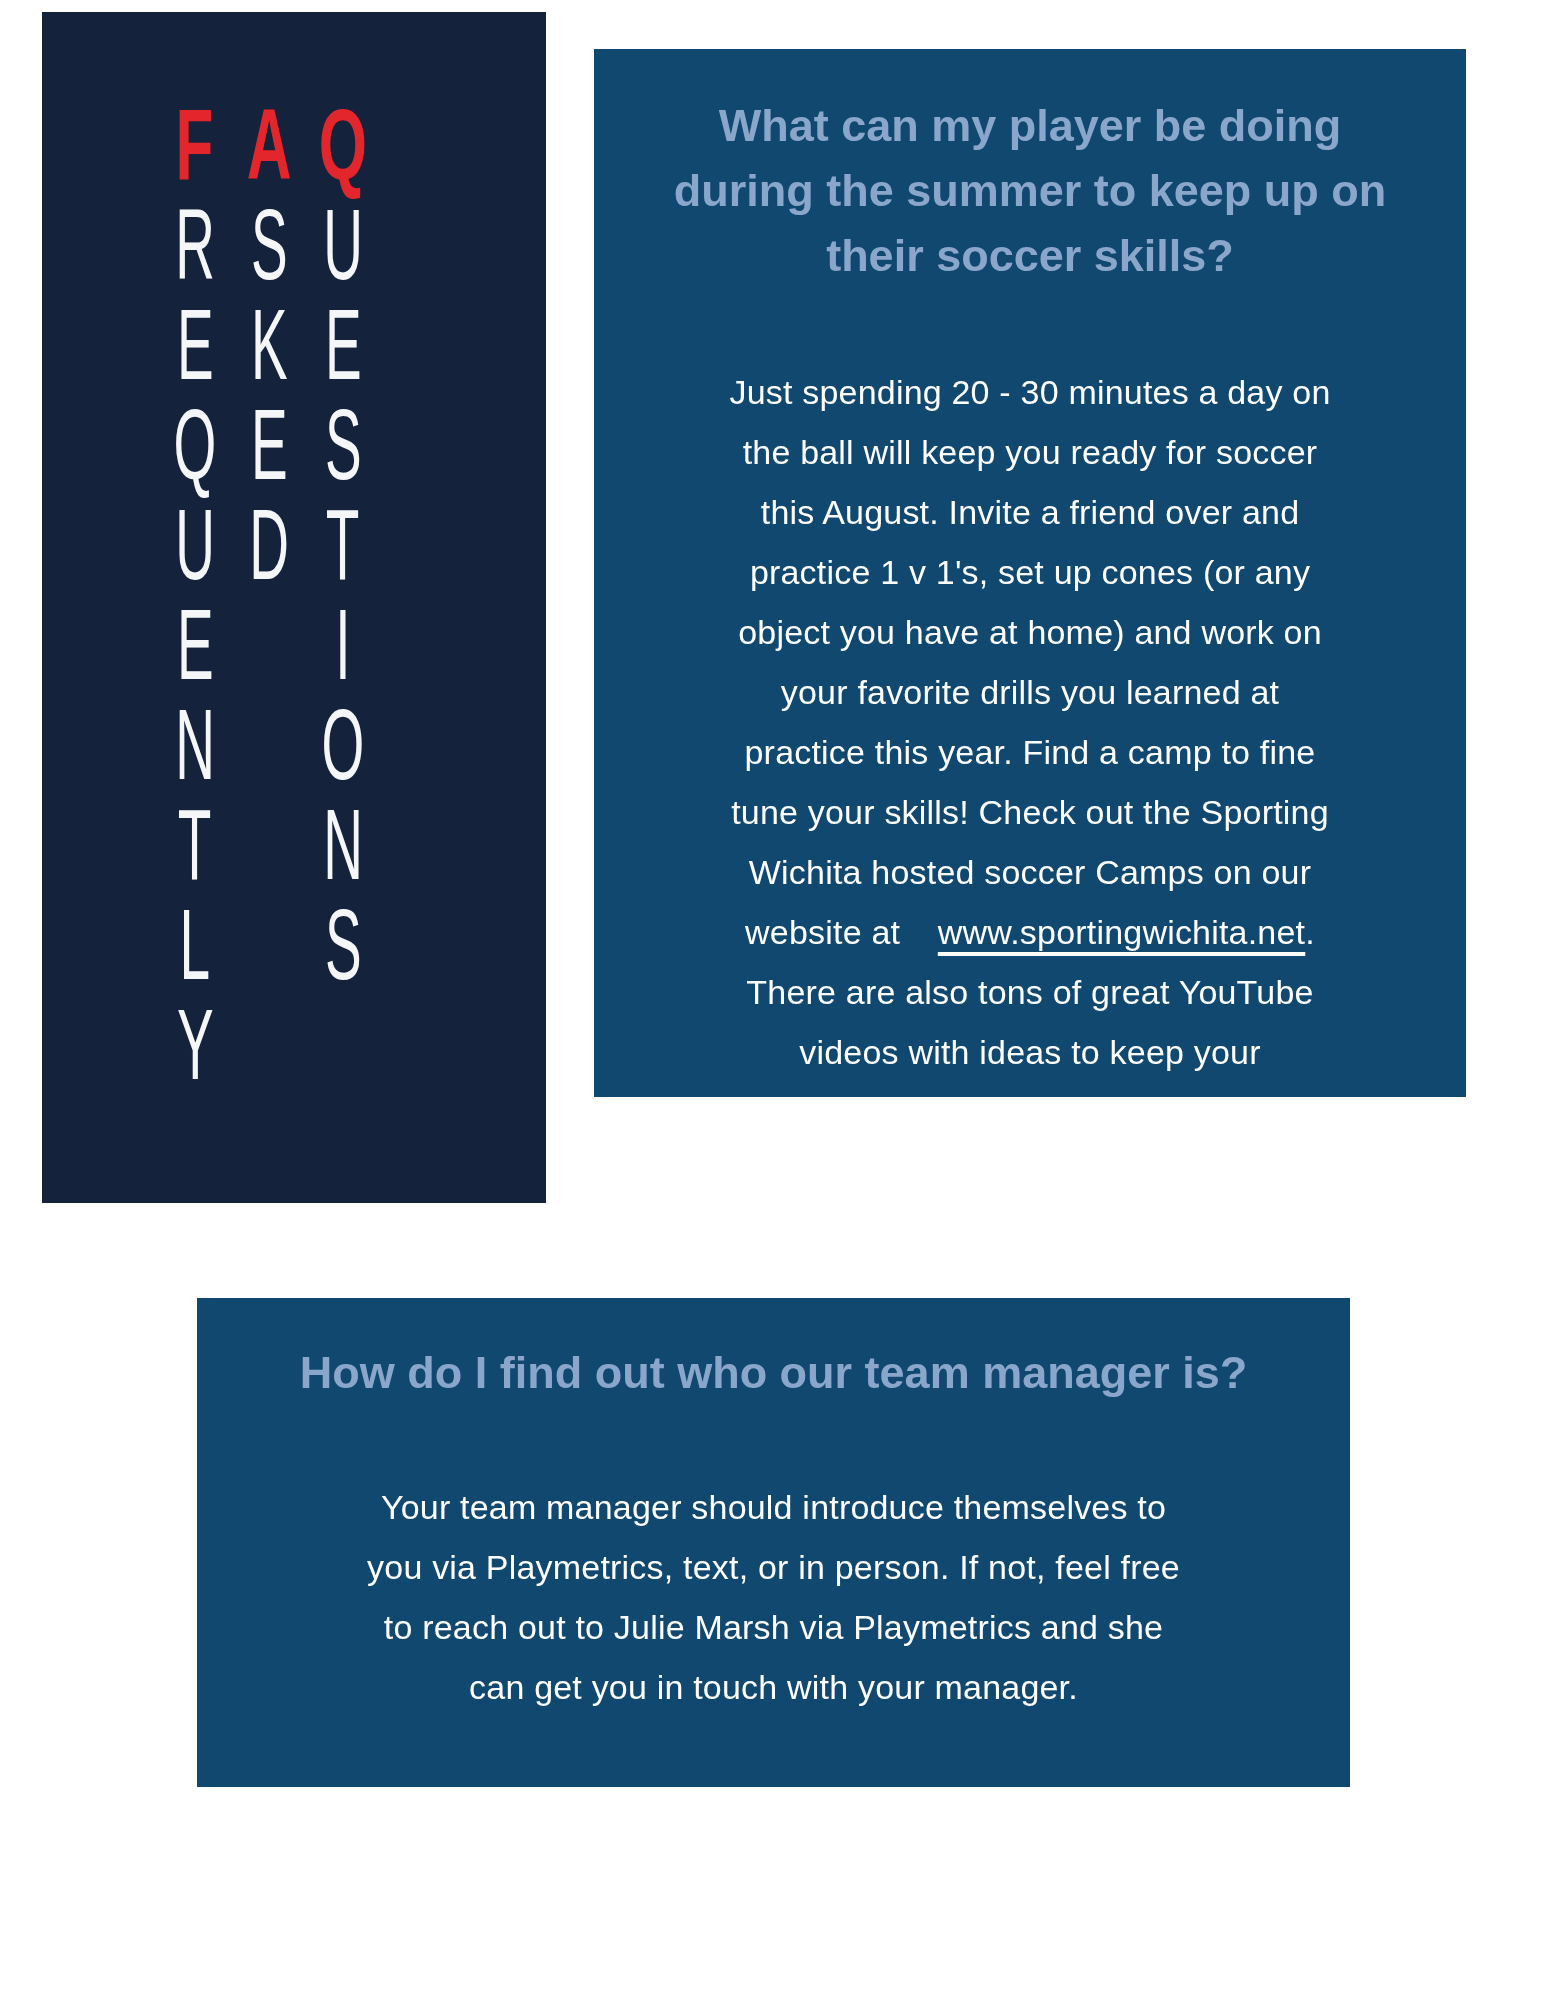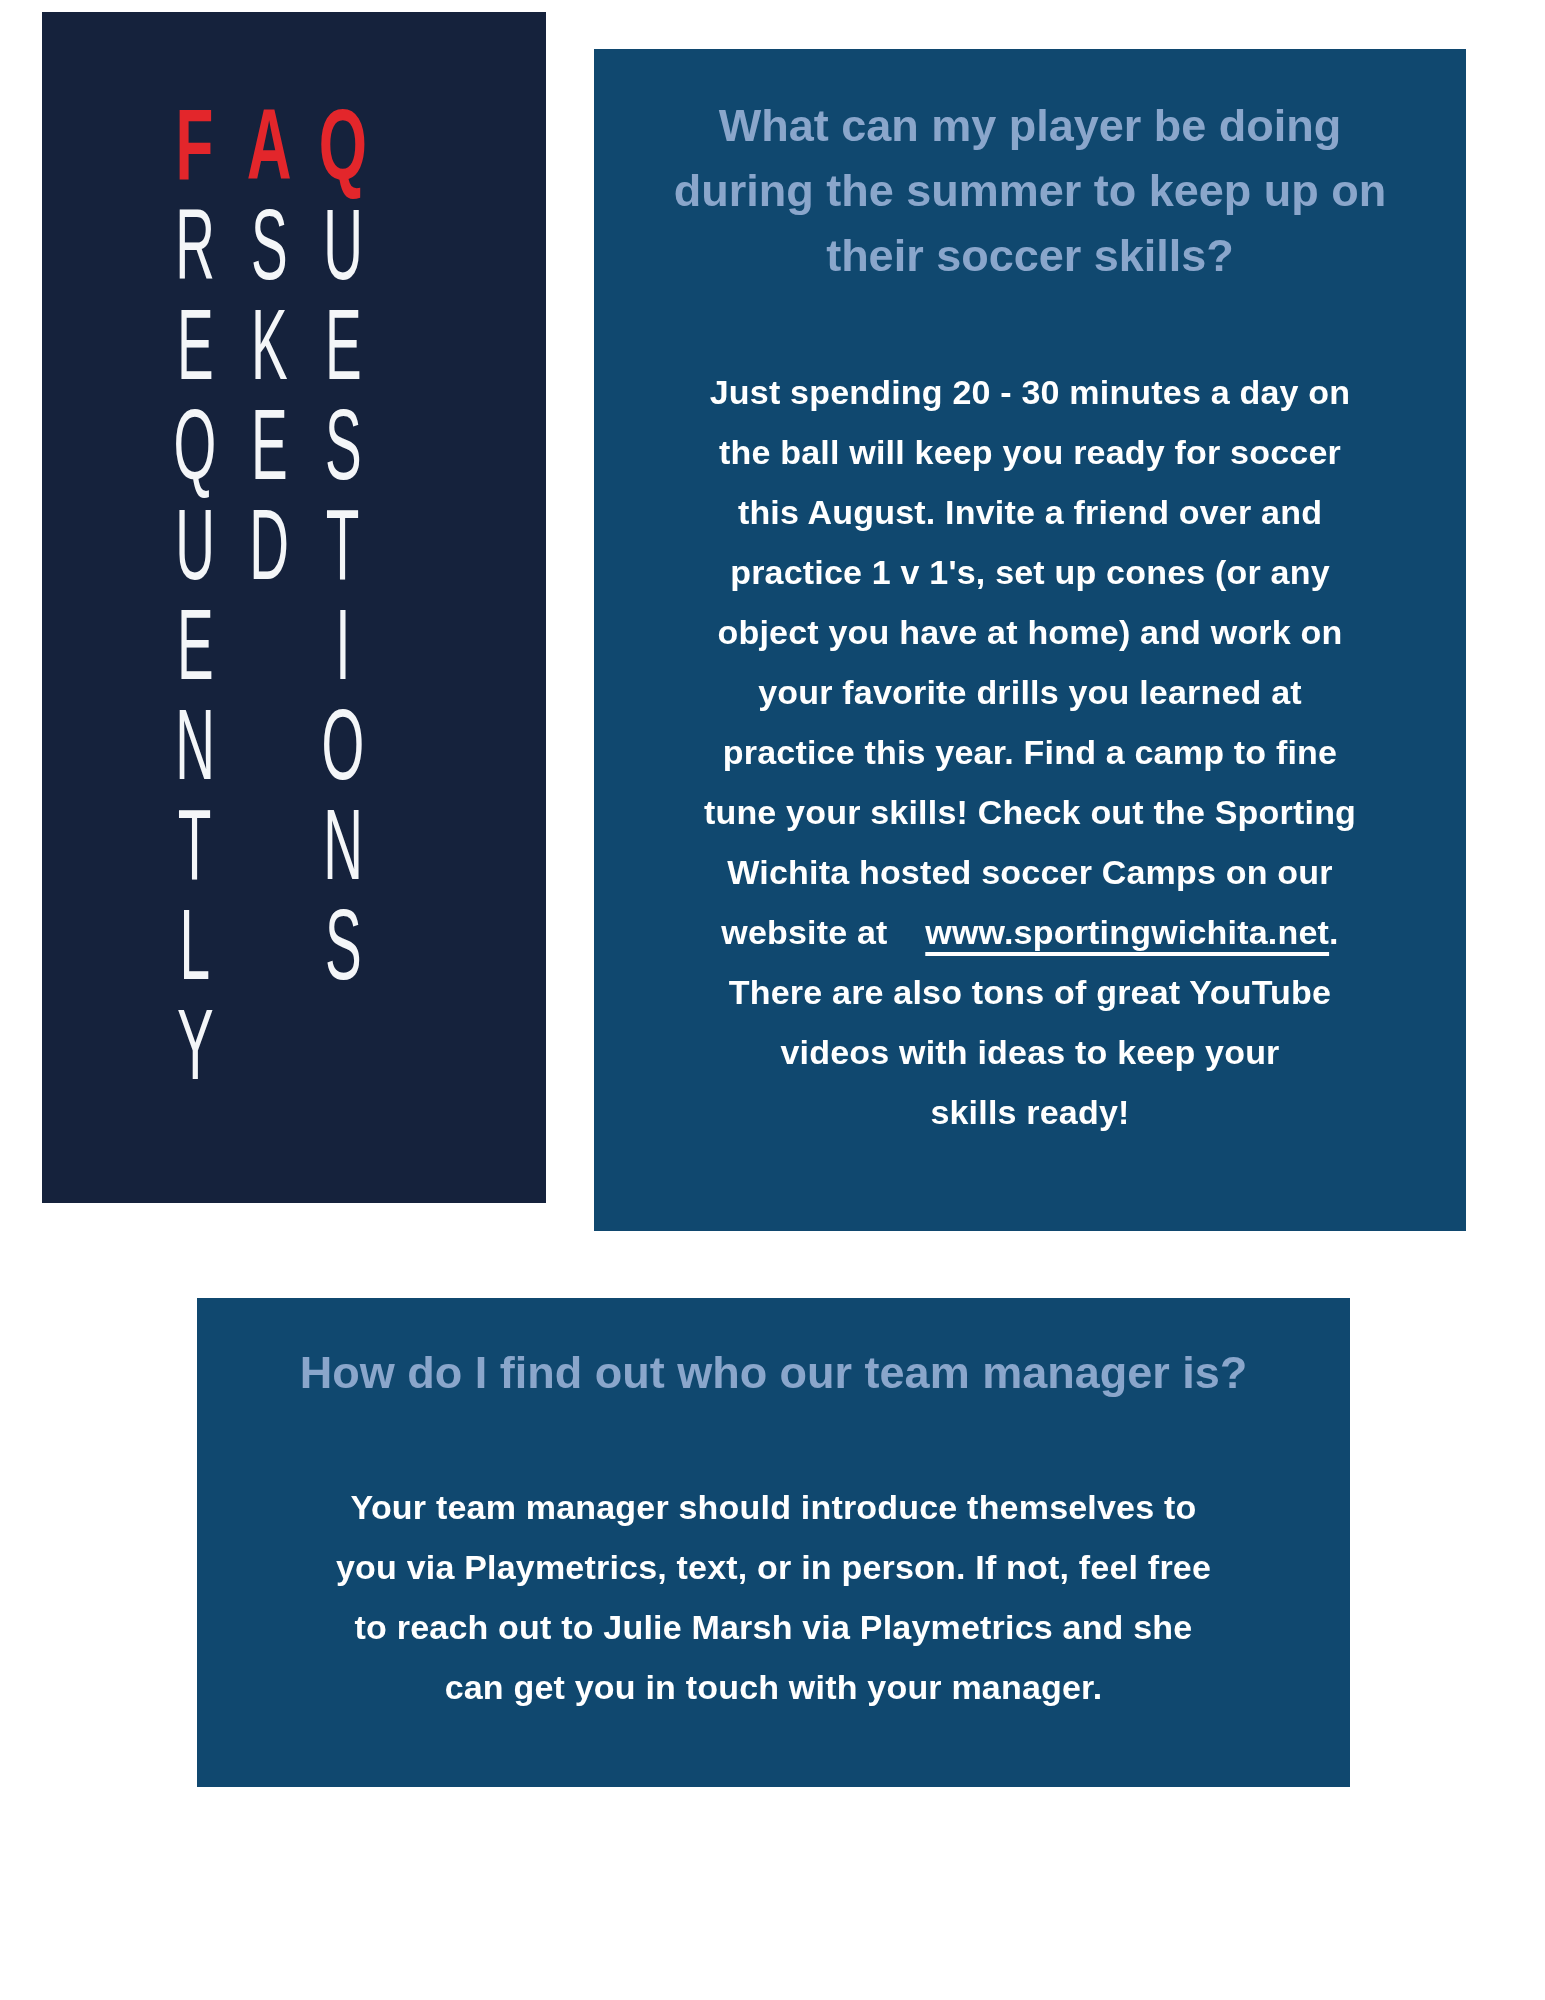--- a/index.html
+++ b/index.html
@@ -37,33 +37,33 @@
     transform:scaleX(.62);
   }
   
   .panel{
     position:absolute;
     background:#10486f;
     color:#ffffff;
     text-align:center;
     box-sizing:border-box;
   }
-  .panel.q1{ left:594px;top:49px;width:872px;height:1182px;padding:44px 38px 0; }
+  .panel.q1{ left:594px;top:49px;width:872px;height:1048px;padding:44px 38px 0; }
   .panel.q2{ left:197px;top:1298px;width:1153px;height:489px;padding:42px 48px 0; }
   .q-title{
     margin:0;
     font-size:45px;line-height:65px;
     font-weight:700;
     color:#8aa6cb;
     white-space:pre-line;
     letter-spacing:0;
   }
   .answer{
     font-size:34px;line-height:60px;
-    font-weight:700;
+    font-weight:400;
     color:#ffffff;
     white-space:pre-line;
     letter-spacing:.2px;
   }
   .panel.q1 .answer{ margin:74px 0 0; }
   .panel.q2 .answer{ margin:72px 0 0; }
   .site-link{
     color:#ffffff;
     text-decoration:underline;
     text-decoration-thickness:4px;

